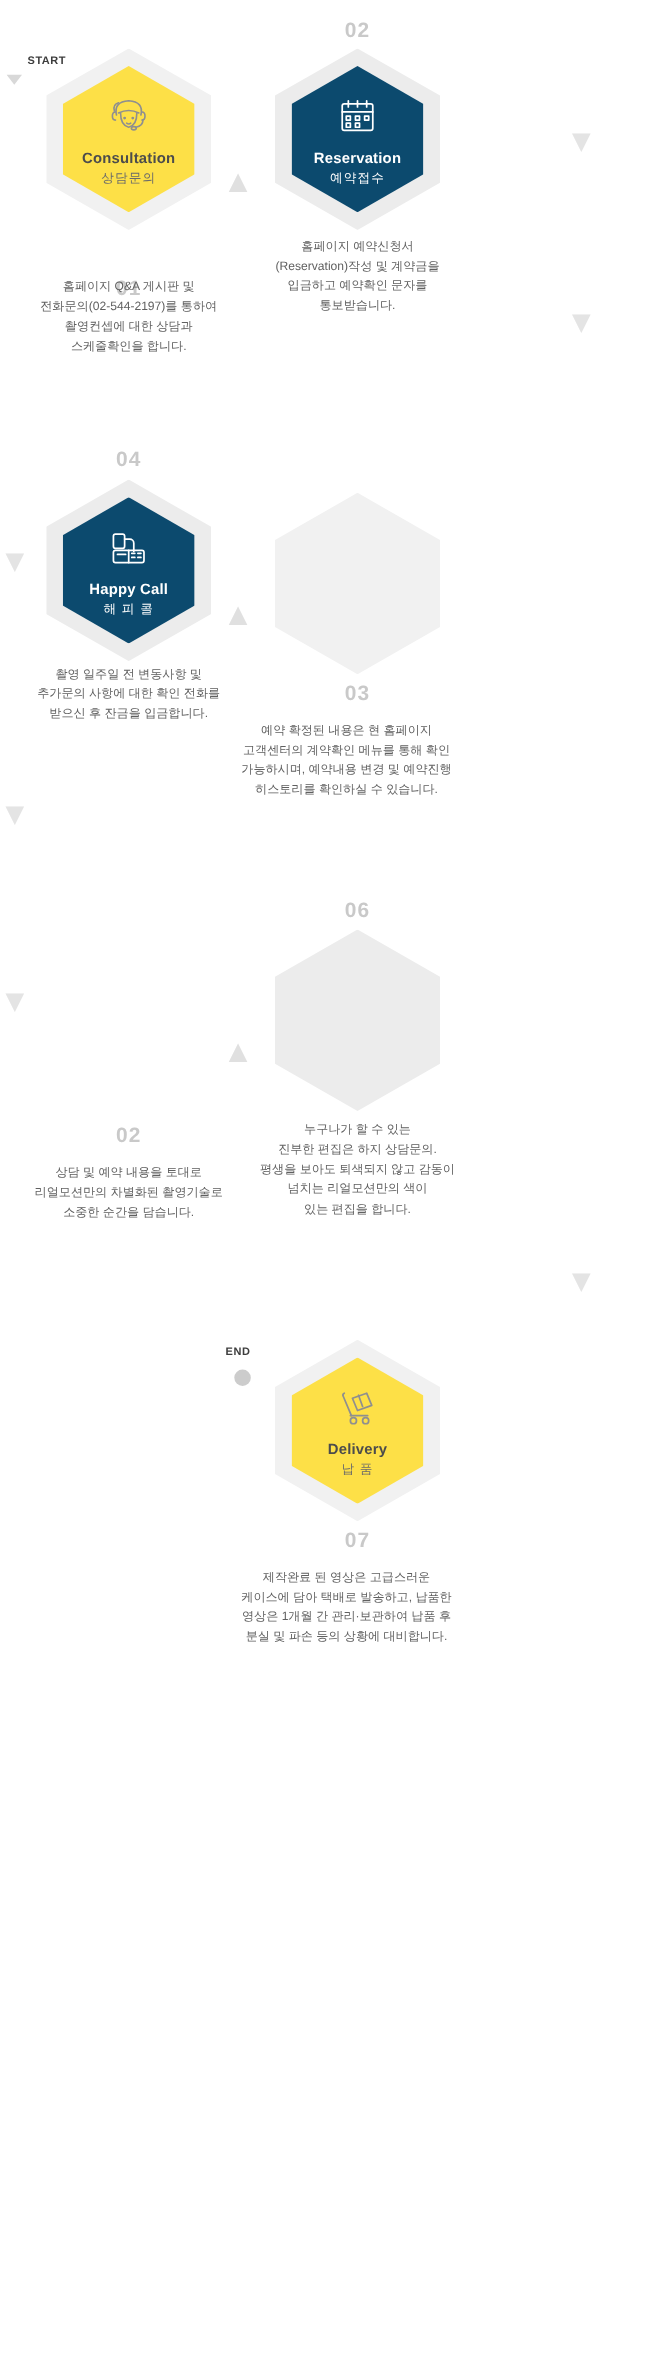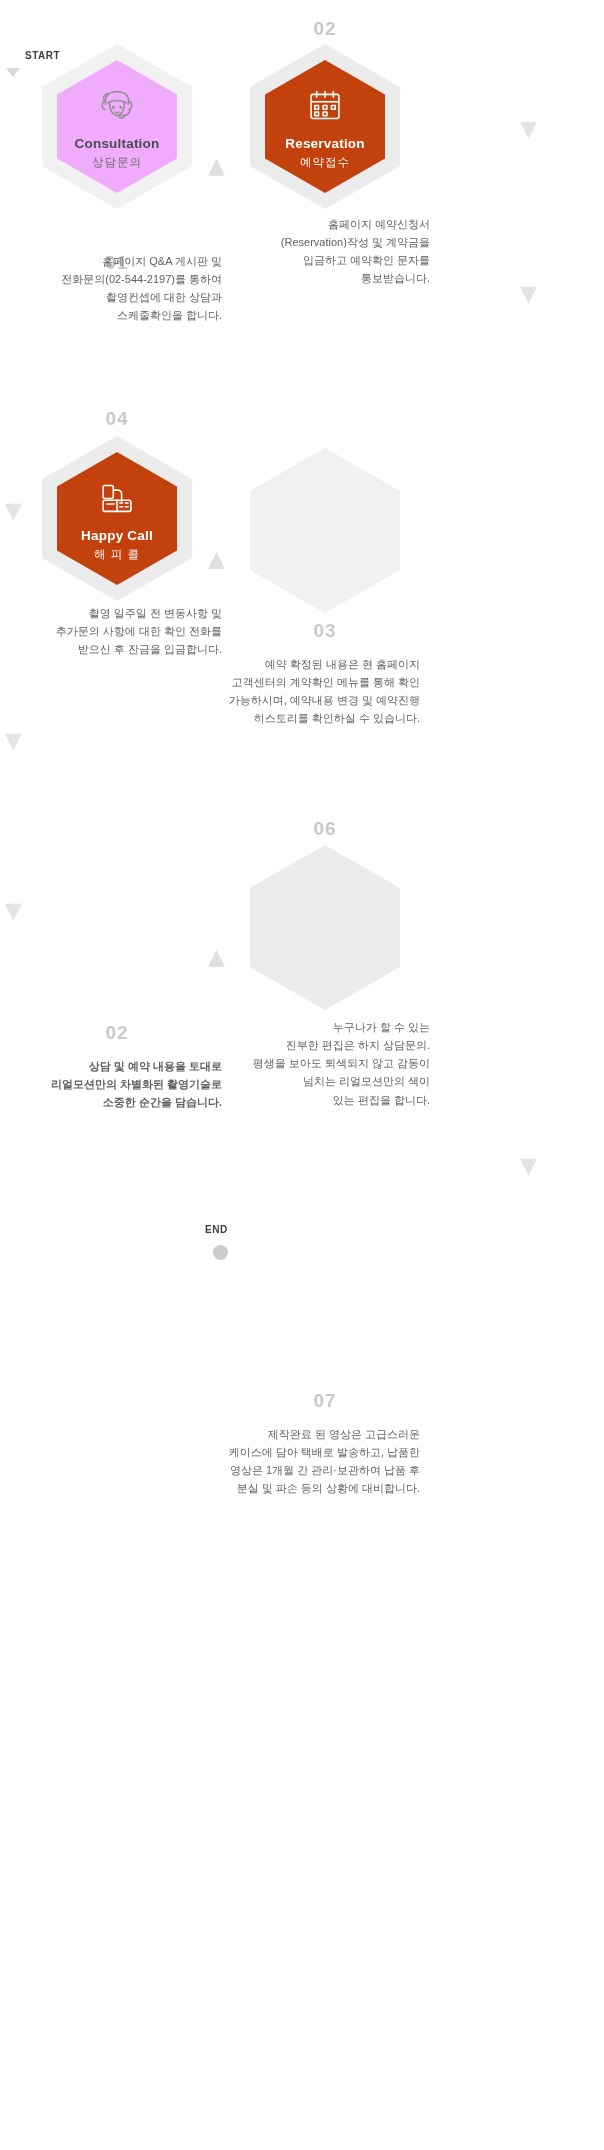--- a/index.html
+++ b/index.html
@@ -27,27 +27,27 @@
   .hex-outer, .hex-inner {
     position: absolute;
     left: 0; top: 0;
     width: 150px; height: 165px;
     clip-path: polygon(50% 0%, 100% 26%, 100% 74%, 50% 100%, 0% 74%, 0% 26%);
   }
   .hex-outer { background: #f1f1f1; }
   .hex-inner {
     left: 15px; top: 16px;
     width: 120px; height: 133px;
-    background: #f0abfc;
+    background: #fde047;
     display: flex;
     flex-direction: column;
     align-items: center;
     justify-content: center;
   }
-  .hex-wrap.filled .hex-inner { background: #c2410c; }
+  .hex-wrap.filled .hex-inner { background: #0c4a6e; }
   .hex-wrap.filled .hex-outer { background: #ececec; }
   .hex-label {
     text-align: center;
     line-height: 1.35;
     margin-top: 7px;
   }
   .hex-label .en {
     display: block;
     font-size: 13.5px;
     font-weight: bold;
@@ -80,21 +80,21 @@
     width: 60px;
   }
 
   
   .desc {
     position: absolute;
     width: 210px;
     font-size: 11px;
     line-height: 1.65;
     color: #606060;
-    text-align: right;
+    text-align: center;
   }
 
   
   .marker {
     position: absolute;
     font-size: 10px;
     font-weight: bold;
     color: #3d3d3d;
     letter-spacing: 0.5px;
   }
@@ -228,40 +228,61 @@
   <div class="desc" style="left:210px; top:655px; white-space:pre-line;">예약 확정된 내용은 현 홈페이지
 고객센터의 계약확인 메뉴를 통해 확인
 가능하시며, 예약내용 변경 및 예약진행
 히스토리를 확인하실 수 있습니다.</div>
 
   <div class="chev" style="left:5px; top:500px;">▼</div>
   <div class="chev up" style="left:208px; top:548px;">▲</div>
   <div class="chev" style="left:5px; top:730px;">▼</div>
 
   <div class="step-num" style="left:87px; top:1022px;">02</div>
-  <div class="desc" style="left:12px; top:1057px; white-space:pre-line;font-weight:bold;">상담 및 예약 내용을 토대로
+  <div class="desc" style="left:12px; top:1057px; white-space:pre-line;">상담 및 예약 내용을 토대로
 리얼모션만의 차별화된 촬영기술로
 소중한 순간을 담습니다.</div>
 
   <div class="step-num" style="left:295px; top:818px;">06</div>
   <div class="hex-wrap filled" style="left:250px; top:845px;">
     <div class="hex-outer"></div>
   </div>
   <div class="desc" style="left:220px; top:1018px; white-space:pre-line;">누구나가 할 수 있는
 진부한 편집은 하지 상담문의.
 평생을 보아도 퇴색되지 않고 감동이
 넘치는 리얼모션만의 색이
 있는 편집을 합니다.</div>
 
   <div class="chev" style="left:5px; top:900px;">▼</div>
   <div class="chev up" style="left:208px; top:946px;">▲</div>
   <div class="chev" style="left:520px; top:1155px;">▼</div>
 
   <div class="marker" style="left:205px; top:1224px;">END</div>
   <div class="marker-dot" style="left:213px; top:1245px;"></div>
 
+  <div class="hex-wrap" style="left:250px; top:1218px;">
+    <div class="hex-outer"></div>
+    <div class="hex-inner">
+      <div class="hex-icon">
+        <svg viewBox="0 0 54 46" width="50" height="43">
+          <g fill="none" stroke="#8f8f8f" stroke-width="1.7" stroke-linecap="round" stroke-linejoin="round">
+            <path d="M14 9 q-2 1 -1 3 l8 19"></path>
+            <path d="M20 31 h17"></path>
+            <path d="M22 14 l14 -5 l5 12 l-14 5 z"></path>
+            <path d="M28 11 l4 11"></path>
+            <circle cx="23" cy="36" r="3"></circle>
+            <circle cx="35" cy="36" r="3"></circle>
+          </g>
+        </svg>
+      </div>
+      <div class="hex-label">
+        <span class="en">Delivery</span>
+        <span class="ko">납 품</span>
+      </div>
+    </div>
+  </div>
   <div class="step-num" style="left:295px; top:1390px;">07</div>
   <div class="desc" style="left:210px; top:1425px; white-space:pre-line;">제작완료 된 영상은 고급스러운
 케이스에 담아 택배로 발송하고, 납품한
 영상은 1개월 간 관리·보관하여 납품 후
 분실 및 파손 등의 상황에 대비합니다.</div>
 
 </div>
 
 </body></html>

